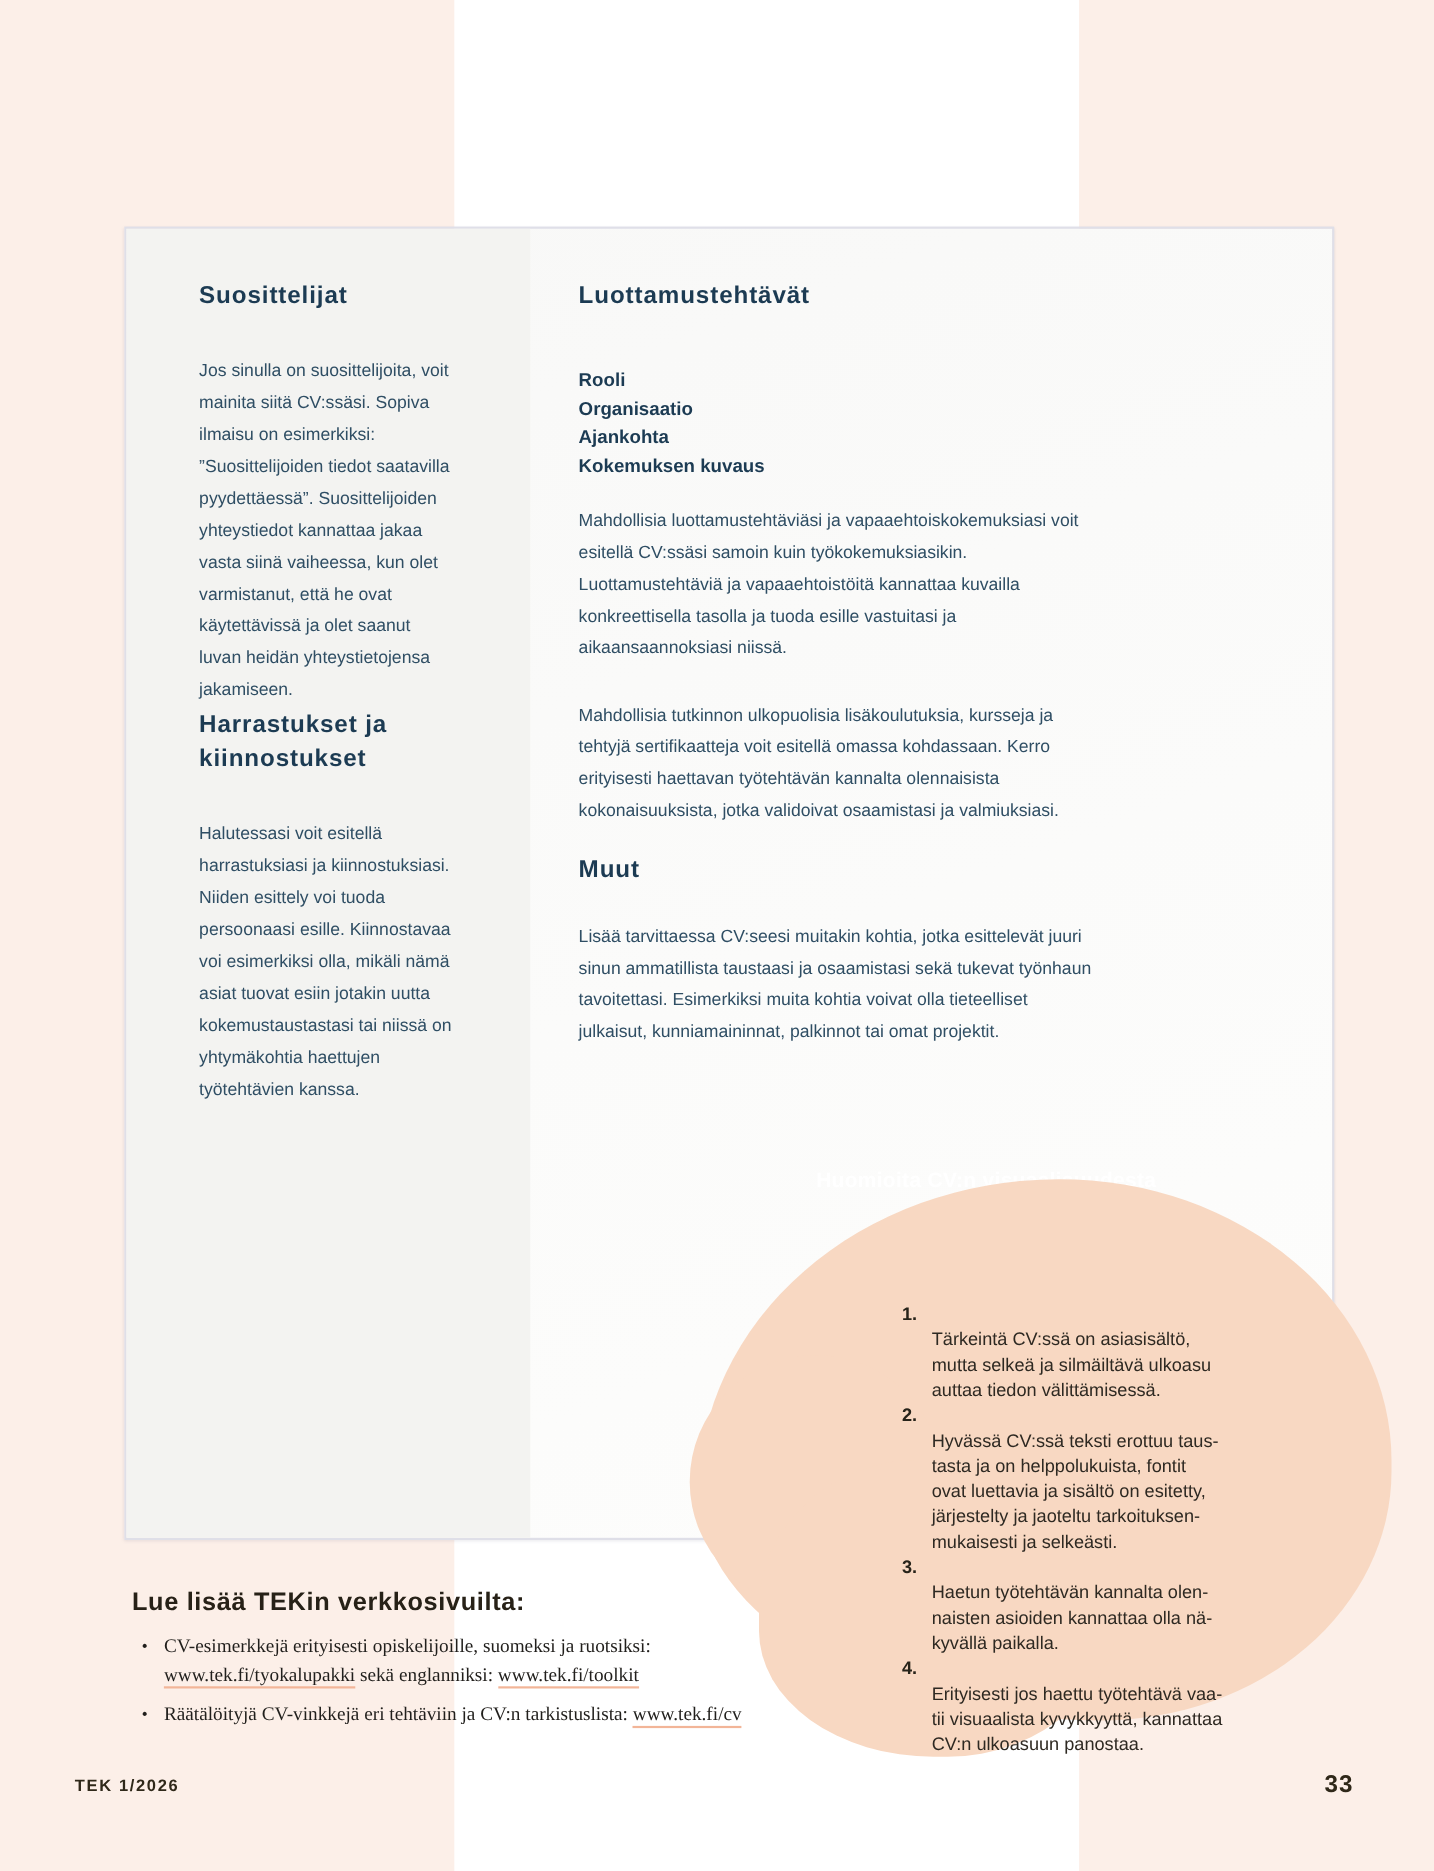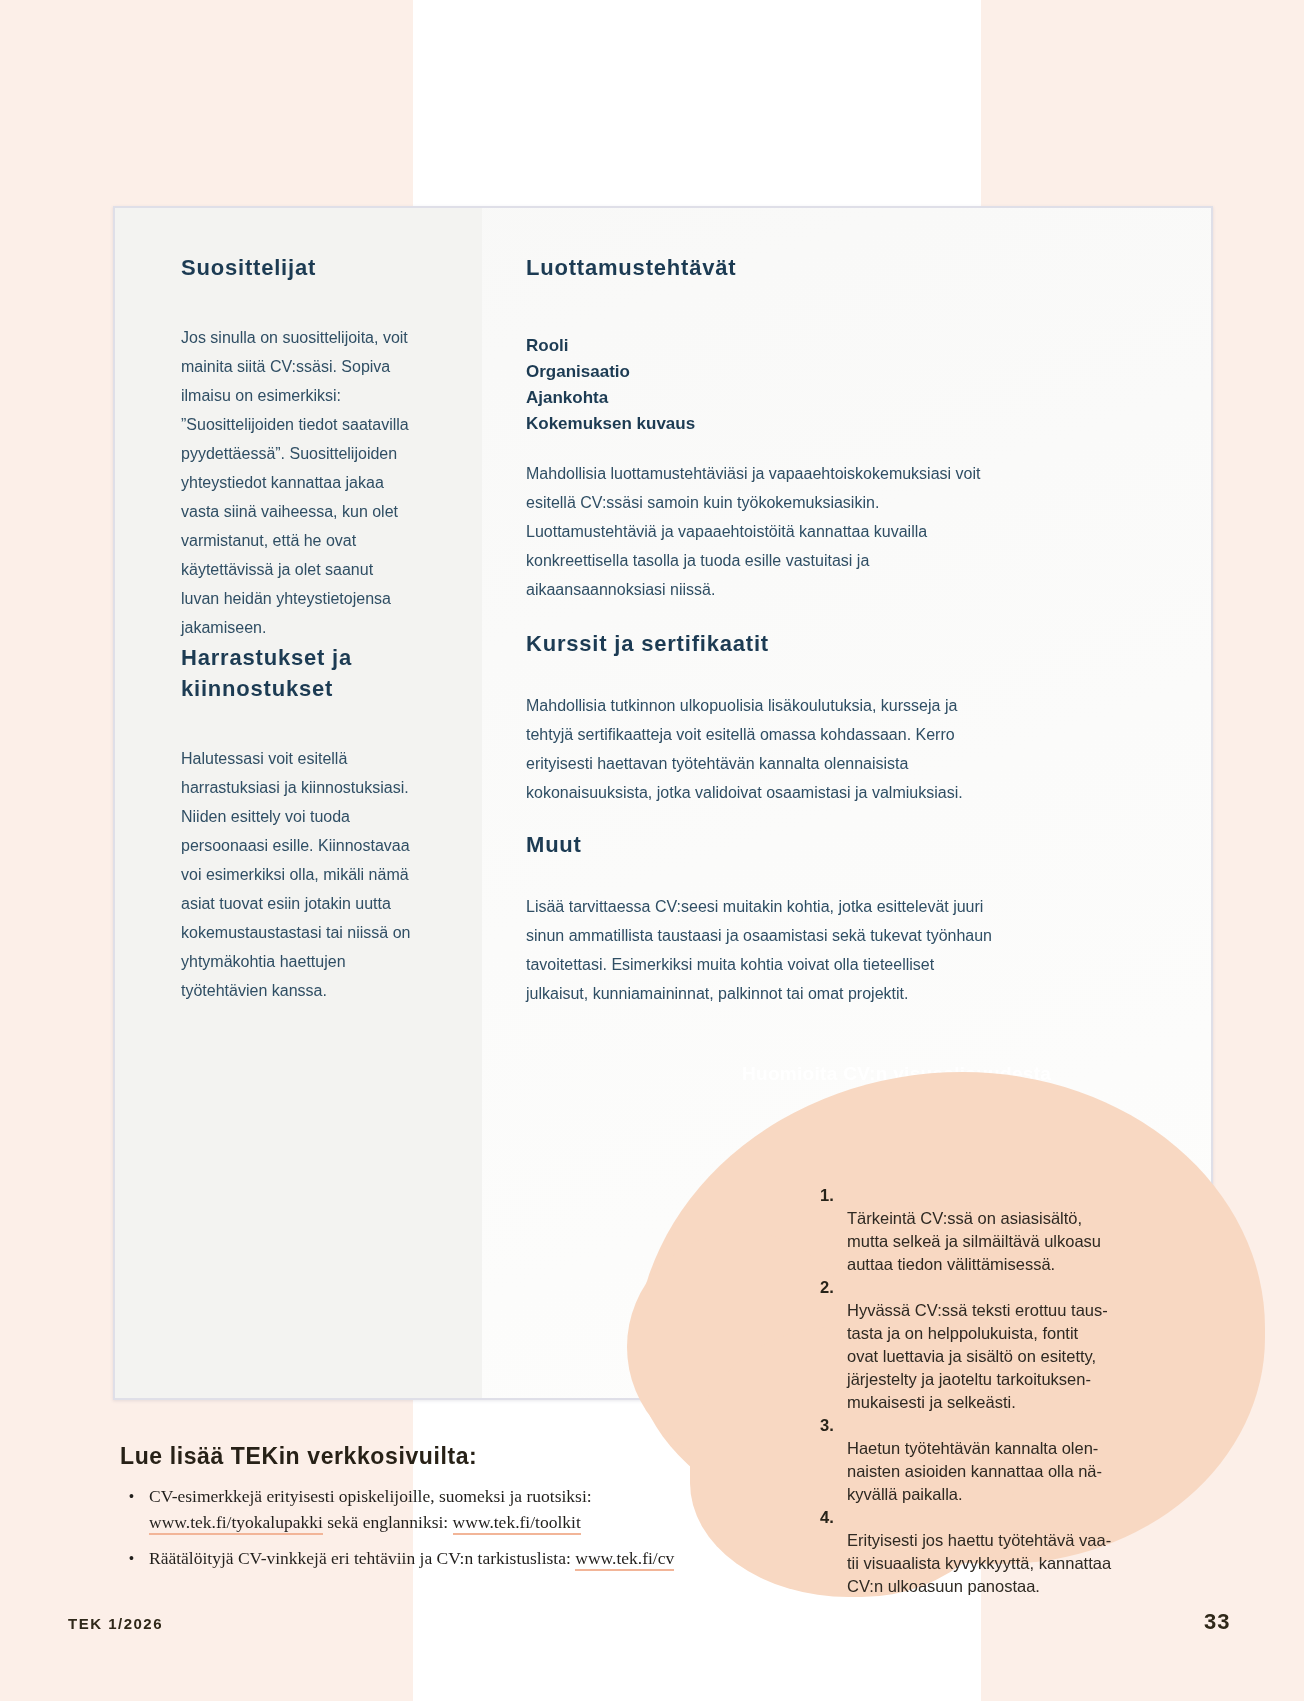--- a/index.html
+++ b/index.html
@@ -172,21 +172,20 @@
         <div class="bold-line">Rooli</div>
         <div class="bold-line">Organisaatio</div>
         <div class="bold-line">Ajankohta</div>
         <div class="bold-line">Kokemuksen kuvaus</div>
       </div>
       <p class="card-body rc-p1">Mahdollisia luottamustehtäviäsi ja vapaaehtoiskokemuksiasi voit
 esitellä CV:ssäsi samoin kuin työkokemuksiasikin.
 Luottamustehtäviä ja vapaaehtoistöitä kannattaa kuvailla
 konkreettisella tasolla ja tuoda esille vastuitasi ja
 aikaansaannoksiasi niissä.</p>
-      <h2 class="card-heading rc-h2">Kurssit ja sertifikaatit</h2>
       <p class="card-body rc-p2">Mahdollisia tutkinnon ulkopuolisia lisäkoulutuksia, kursseja ja
 tehtyjä sertifikaatteja voit esitellä omassa kohdassaan. Kerro
 erityisesti haettavan työtehtävän kannalta olennaisista
 kokonaisuuksista, jotka validoivat osaamistasi ja valmiuksiasi.</p>
       <h2 class="card-heading rc-h3">Muut</h2>
       <p class="card-body rc-p3">Lisää tarvittaessa CV:seesi muitakin kohtia, jotka esittelevät juuri
 sinun ammatillista taustaasi ja osaamistasi sekä tukevat työnhaun
 tavoitettasi. Esimerkiksi muita kohtia voivat olla tieteelliset
 julkaisut, kunniamaininnat, palkinnot tai omat projektit.</p>
     </div>

